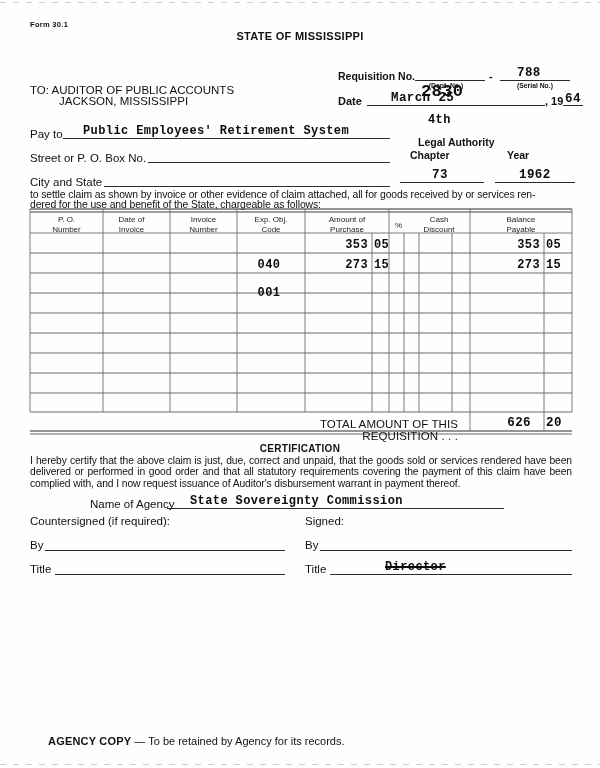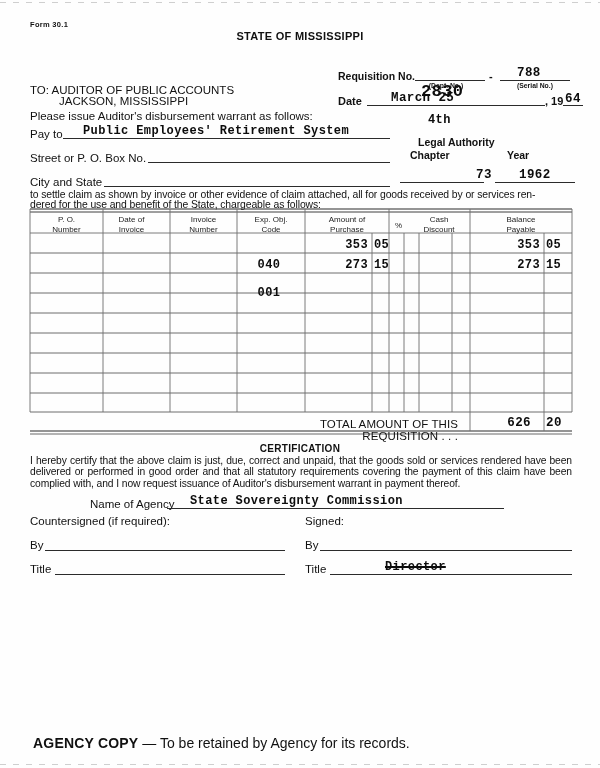--- a/index.html
+++ b/index.html
@@ -85,21 +85,21 @@
 
   .date-lbl { left: 338px; top: 95px; font-size: 11px; font-weight: bold; }
   .date-val { left: 391px; top: 91px; font-size: 12.5px; }
   .yr-lbl   { left: 545px; top: 95px; font-size: 11px; font-weight: bold; }
   .yr-val   { left: 565px; top: 92px; font-size: 12.5px; }
 
   .fourth   { left: 428px; top: 113px; font-size: 12px; }
   .legal-lbl{ left: 418px; top: 136px; font-size: 10.5px; font-weight: bold; }
   .chap-lbl { left: 410px; top: 149px; font-size: 10.5px; font-weight: bold; }
   .year-lbl { left: 507px; top: 149px; font-size: 10.5px; font-weight: bold; }
-  .chap-val { left: 432px; top: 168px; font-size: 12.5px; margin-left: 44px; }
+  .chap-val { left: 432px; top: 168px; font-size: 12.5px; }
   .year-val { left: 519px; top: 168px; font-size: 12.5px; }
 
   
   #grid { position: absolute; left: 0; top: 0; }
   .th {
     position: absolute;
     font-size: 8px;
     text-align: center;
     line-height: 9.5px;
     color: #1c1c1c;
@@ -143,21 +143,21 @@
   .counter-lbl { left: 30px; top: 515px; font-size: 11.5px; }
   .signed-lbl  { left: 305px; top: 515px; font-size: 11.5px; }
   .by-l  { left: 30px; top: 539px; font-size: 11.5px; }
   .by-r  { left: 305px; top: 539px; font-size: 11.5px; }
   .ti-l  { left: 30px; top: 563px; font-size: 11.5px; }
   .ti-r  { left: 305px; top: 563px; font-size: 11.5px; }
   .director-val { left: 385px; top: 560px; font-size: 12px; }
   .strike-through { text-decoration: line-through; text-decoration-thickness: 1.5px; }
 
   
-  .footer { left: 33px; top: 735px; font-size: 14px; }
+  .footer { left: 48px; top: 735px; font-size: 11px; }
   .footer b { font-weight: bold; letter-spacing: 0.2px;}
   .footer span.rest { font-weight: normal; }
 
   .edge-top {
     position:absolute; left:0; top:2px; width:600px; height:1px;
     background: repeating-linear-gradient(to right,#cfcfcf 0 6px, transparent 6px 13px);
   }
   .edge-bottom {
     position:absolute; left:0; top:764px; width:600px; height:1px;
     background: repeating-linear-gradient(to right,#cfcfcf 0 6px, transparent 6px 13px);
@@ -170,21 +170,20 @@
 
   <div class="edge-top"></div>
   <div class="edge-bottom"></div>
 
   <div class="abs form-no">Form 30.1</div>
 
   <div class="abs title1">STATE OF MISSISSIPPI</div>
 
   <div class="abs to-line1">TO: AUDITOR OF PUBLIC ACCOUNTS</div>
   <div class="abs to-line2">JACKSON, MISSISSIPPI</div>
-  <div class="abs please">Please issue Auditor's disbursement warrant as follows:</div>
 
   <div class="abs payto-lbl">Pay to</div>
   <div class="abs hand payto-val">Public Employees' Retirement System</div>
   <div class="rule" style="left:63px; top:138px; width:327px;"></div>
 
   <div class="abs street-lbl">Street or P. O. Box No.</div>
   <div class="rule" style="left:148px; top:162px; width:242px;"></div>
 
   <div class="abs city-lbl">City and State</div>
   <div class="rule" style="left:104px; top:186px; width:286px;"></div>

